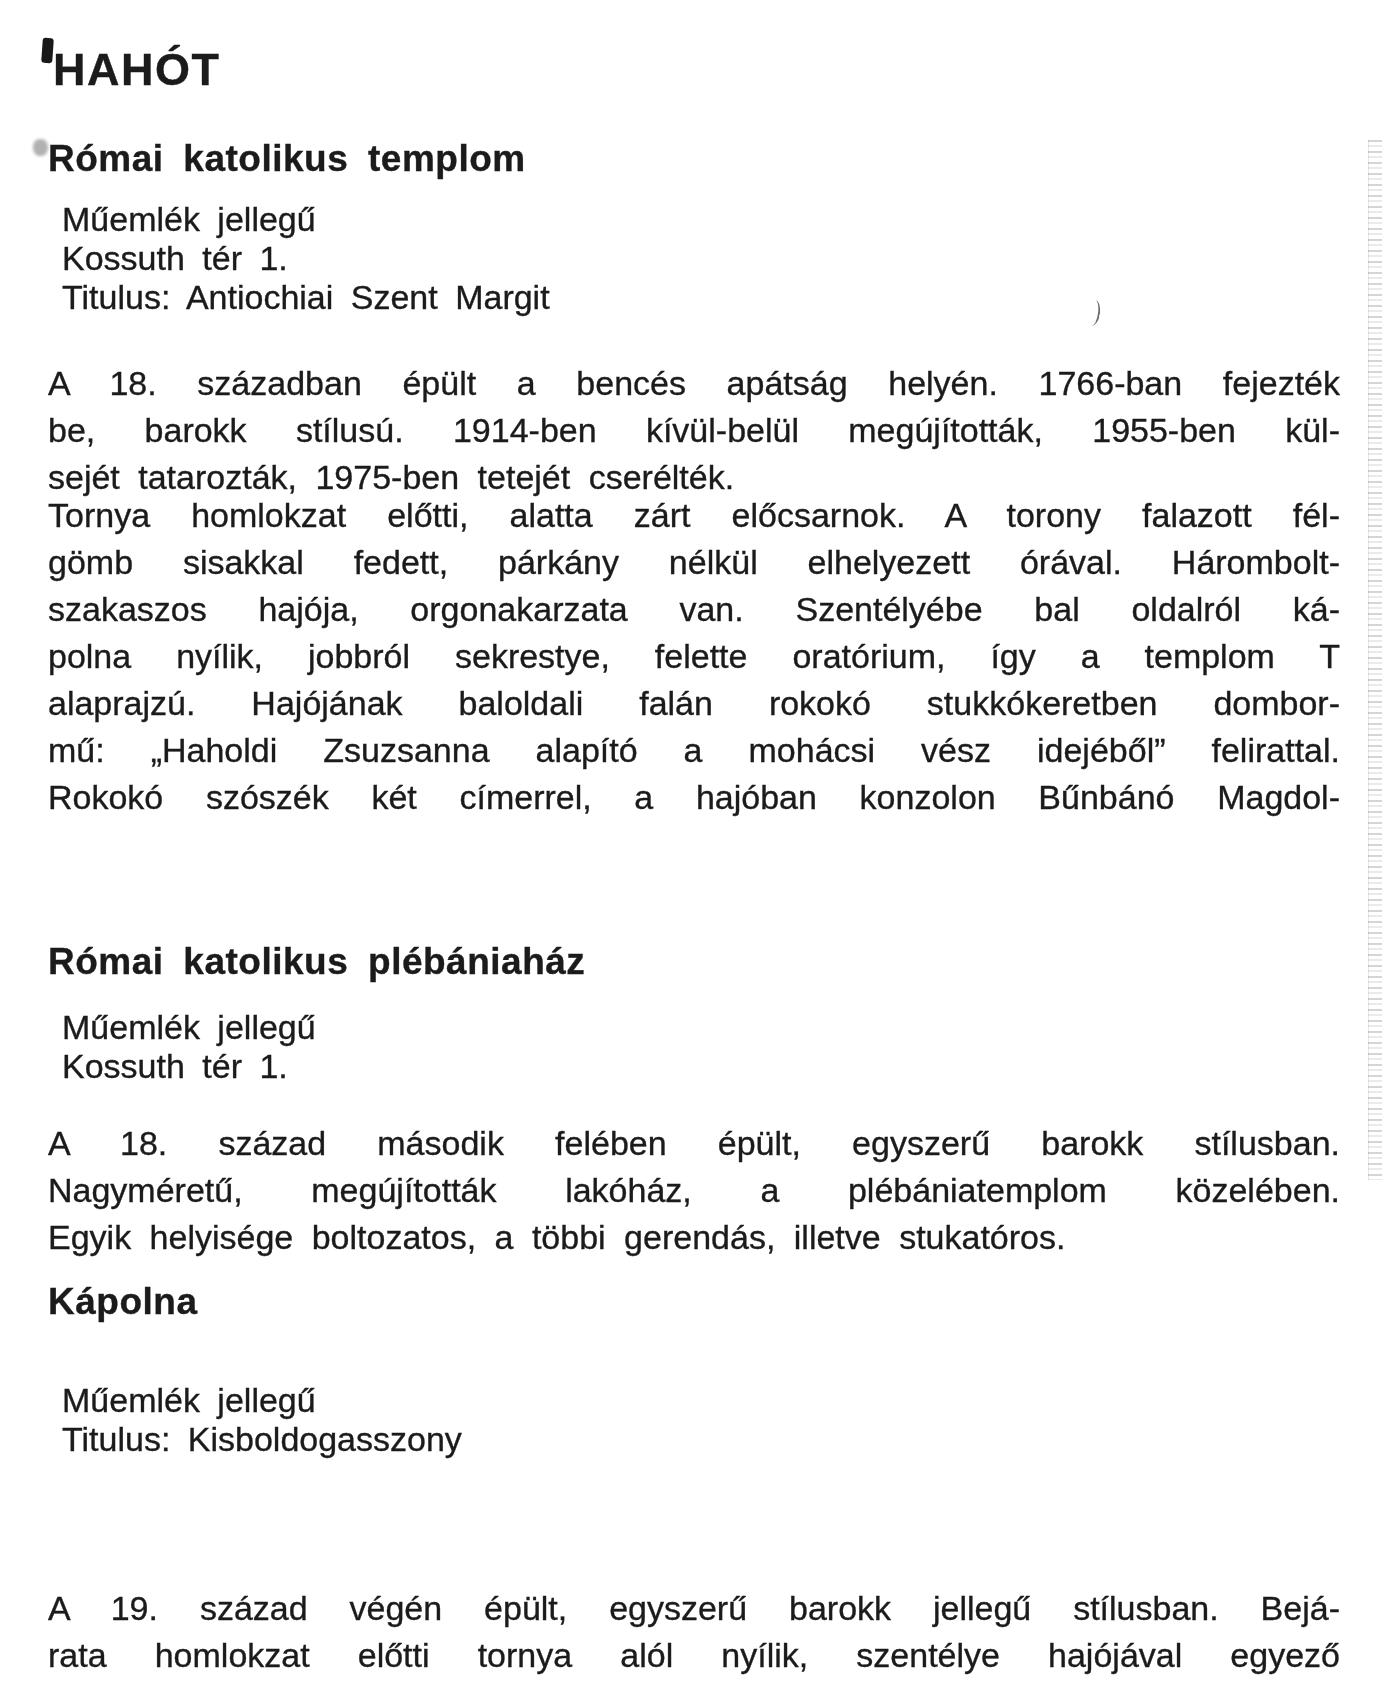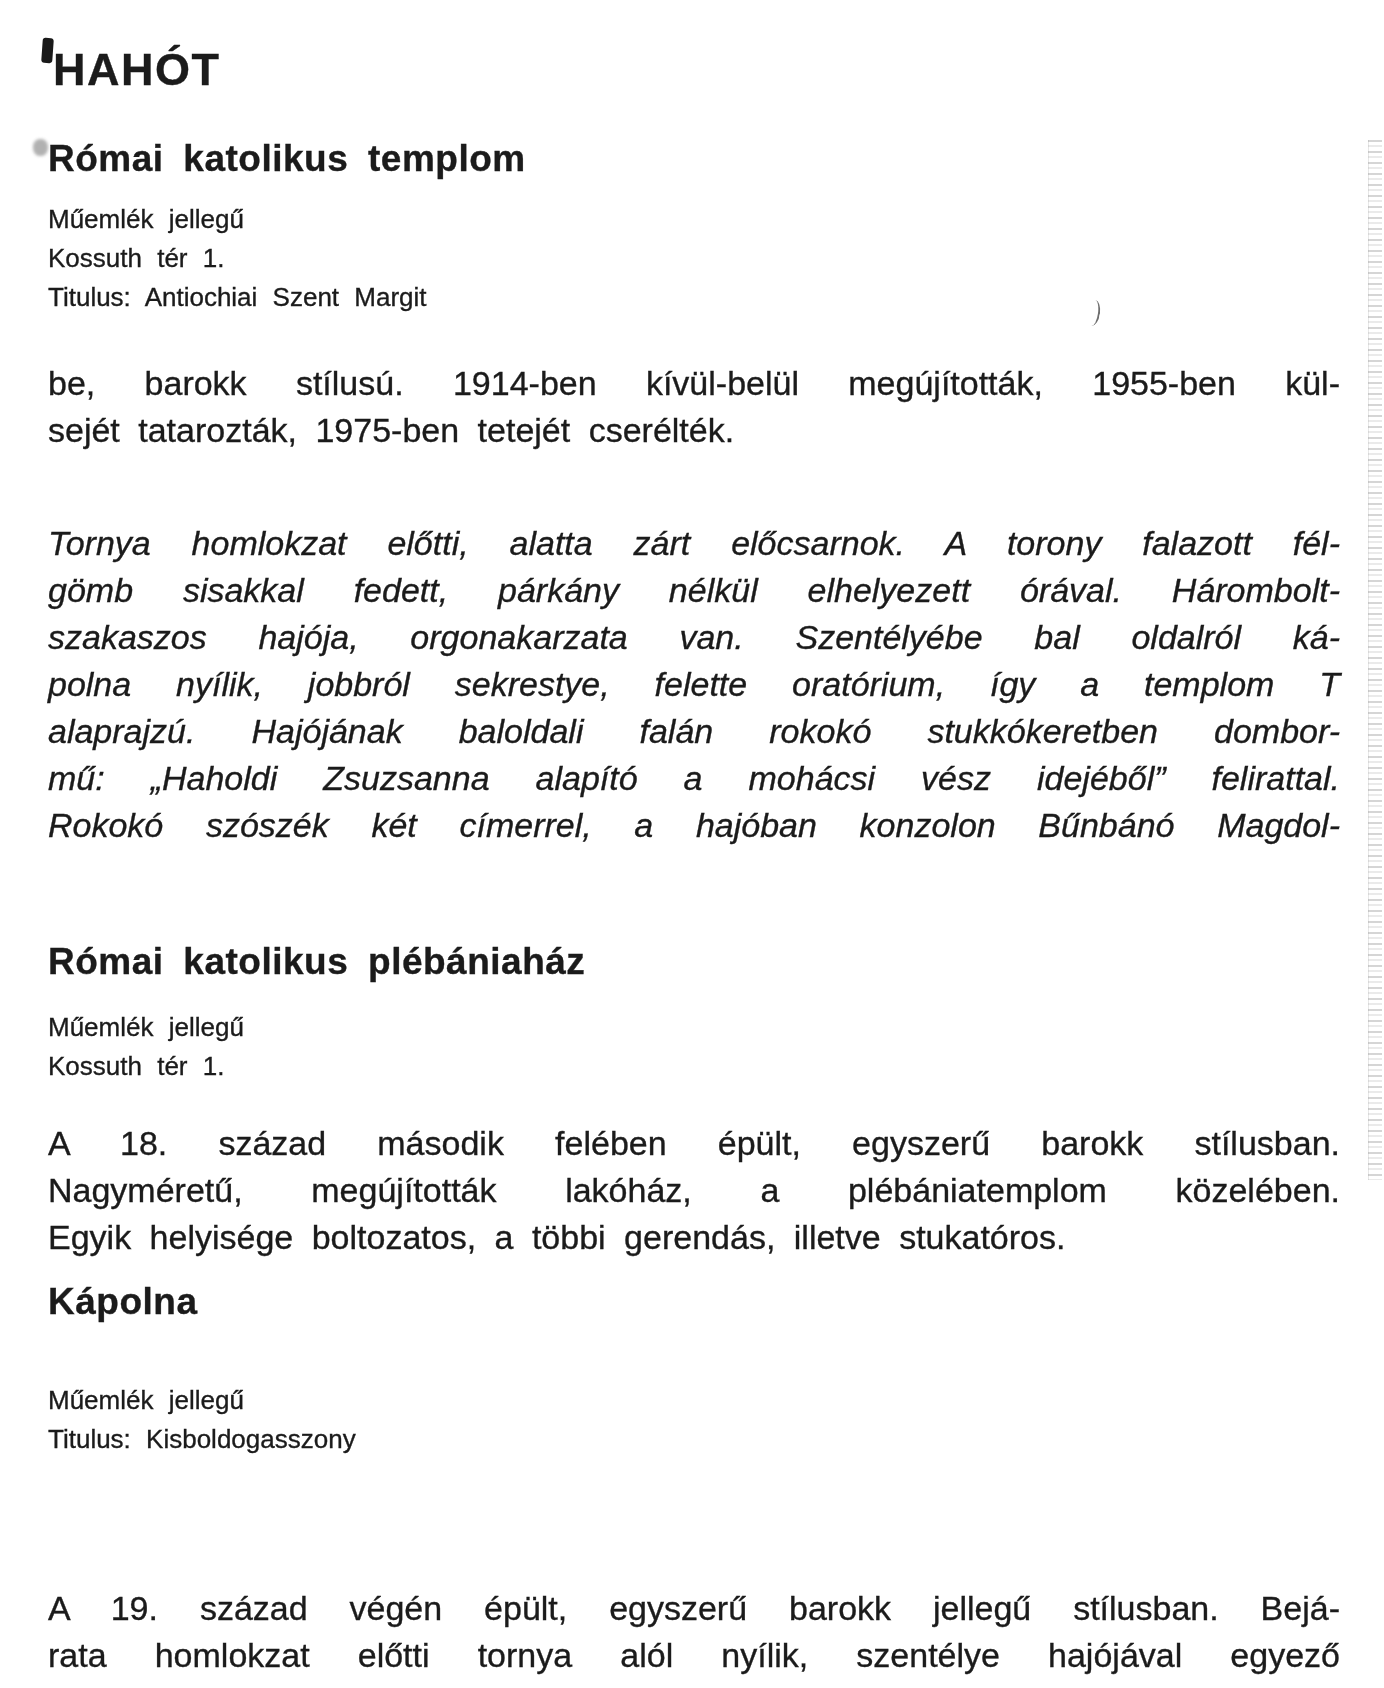--- a/index.html
+++ b/index.html
@@ -25,30 +25,30 @@
   
   .entry-heading {
     font-size:37px; line-height:46px; font-weight:700;
     word-spacing:9px; letter-spacing:0.5px;
   }
   #blk-h2-1 { top:136px; }
   #blk-h2-2 { top:939px; }
   #blk-h2-3 { top:1279px; }
 
   
-  .meta { font-size:26px; line-height:39px; word-spacing:8px; }
+  .meta { font-size:34px; line-height:39px; word-spacing:8px;margin-left:14px; }
   #blk-meta-1 { top:200px; }
   #blk-meta-2 { top:1008px; }
   #blk-meta-3 { top:1381px; }
   .meta .line { text-align:left; }
 
   
   .para { font-size:34px; line-height:47px; word-spacing:9px; }
   #blk-para-1 { top:360px; }
-  #blk-para-2 { top:520px;font-style:italic; }
+  #blk-para-2 { top:492px; }
   #blk-para-3 { top:1120px; }
   #blk-para-4 { top:1585px; }
   .para .line { text-align:justify; text-align-last:justify; }
   .para .line.last { text-align-last:left; }
 
   
   #edge-noise {
     position:absolute; right:2px; top:140px; width:13px; height:1040px;
     background:repeating-linear-gradient(
       to bottom,
@@ -81,20 +81,21 @@
 
   <h1 id="blk-title" class="block">HAHÓT</h1>
 
   <h2 id="blk-h2-1" class="block entry-heading">Római katolikus templom</h2>
   <div id="blk-meta-1" class="block meta">
       <div class="line">Műemlék jellegű</div>
       <div class="line">Kossuth tér 1.</div>
       <div class="line last">Titulus: Antiochiai Szent Margit</div>
     </div>
   <div id="blk-para-1" class="block para">
+      <div class="line">A 18. században épült a bencés apátság helyén. 1766-ban fejezték</div>
       <div class="line">be, barokk stílusú. 1914-ben kívül-belül megújították, 1955-ben kül-</div>
       <div class="line last">sejét tatarozták, 1975-ben tetejét cserélték.</div>
     </div>
   <div id="blk-para-2" class="block para">
       <div class="line">Tornya homlokzat előtti, alatta zárt előcsarnok. A torony falazott fél-</div>
       <div class="line">gömb sisakkal fedett, párkány nélkül elhelyezett órával. Hárombolt-</div>
       <div class="line">szakaszos hajója, orgonakarzata van. Szentélyébe bal oldalról ká-</div>
       <div class="line">polna nyílik, jobbról sekrestye, felette oratórium, így a templom T</div>
       <div class="line">alaprajzú. Hajójának baloldali falán rokokó stukkókeretben dombor-</div>
       <div class="line">mű: „Haholdi Zsuzsanna alapító a mohácsi vész idejéből” felirattal.</div>

